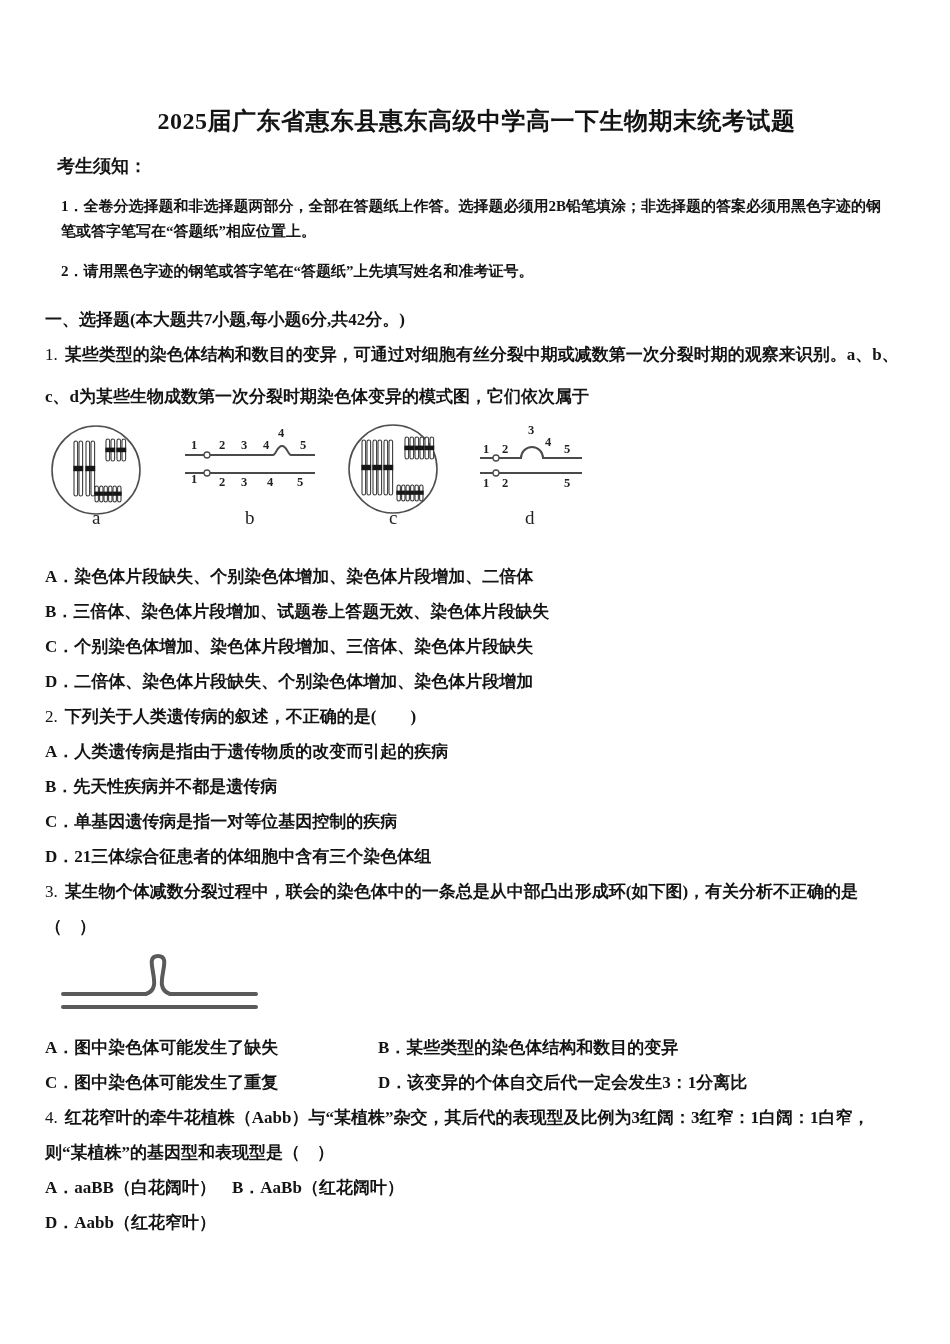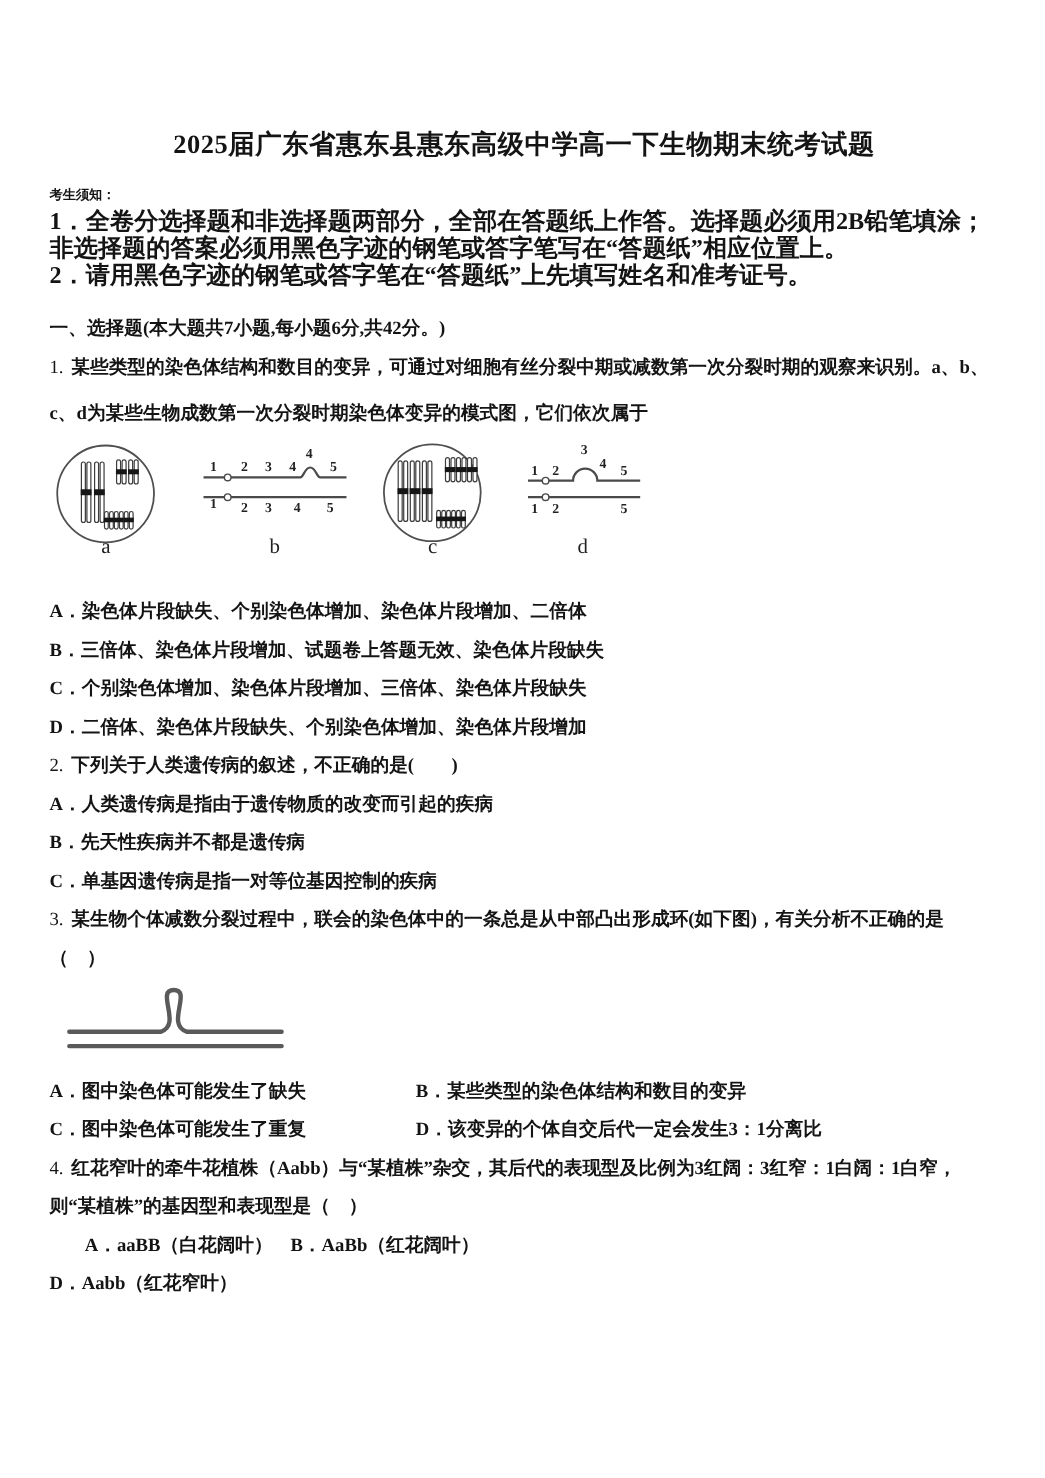--- a/index.html
+++ b/index.html
@@ -6,45 +6,45 @@
   body{
     width:950px;height:1344px;overflow:hidden;
     color:#141414;
     font-family:"Liberation Serif","DejaVu Serif",serif;
     font-weight:700;
     -webkit-font-smoothing:antialiased;
   }
   .page{padding:104px 42px 0 45px;}
   .title{
     font-size:24px;font-weight:700;text-align:center;
-    line-height:34px;margin:11px 0 16px 0;letter-spacing:0.5px;
+    line-height:34px;margin:0 0 16px 0;letter-spacing:0.5px;
   }
   .line{font-size:17px;line-height:35px;margin:0;}
-  .notice-heading{font-size:12px;line-height:24px;margin:0;}
-  .notice{font-size:22px;line-height:24.5px;margin:0;}
+  .notice-heading{font-size:18px;line-height:24px;margin:12px;}
+  .notice{font-size:15px;line-height:24.5px;margin:16px;}
   .section-heading{font-size:17px;line-height:24px;margin:24px 0 2px 0;font-family:Liberation Serif, serif;}
   .stem-wide{line-height:42px;}
   .qnum{font-weight:400;margin-right:7px;}
   .fig-row{display:flex;align-items:flex-start;margin:4px 0 32px 2px;}
   .fig-cell{flex:0 0 auto;}
   .fig-a{margin-right:30px;}
   .fig-b{margin-right:22px;}
   .fig-c{margin-right:30px;}
   .cm{fill:#ffffff;stroke:#3c3c3c;stroke-width:1.1;}
   .band{fill:#161616;stroke:none;}
   .kline{stroke:#4a4a4a;stroke-width:2;fill:none;}
   .cent{fill:#ffffff;stroke:#4a4a4a;stroke-width:1.3;}
   .seg{font-family:"Liberation Serif",serif;font-size:12.5px;font-weight:700;fill:#222;}
   .figlabel{font-family:"Liberation Serif",serif;font-size:19px;font-weight:400;fill:#222;}
   .circ{fill:none;stroke:#4f4f4f;stroke-width:1.6;}
   .loopline{stroke:#5a5a5a;stroke-width:4;fill:none;stroke-linecap:round;stroke-linejoin:round;}
   .fig-q3{margin:6px 0 8px 6px;display:block;}
   .row{display:flex;}
   .q3row .cellA{width:333px;flex:0 0 auto;}
-  .q4row .cellA{width:187px;flex:0 0 auto;margin-left:32px;}
+  .q4row .cellA{width:187px;flex:0 0 auto;}
 </style>
 </head>
 <body>
 
 <div class="page">
 
   <h1 class="title">2025届广东省惠东县惠东高级中学高一下生物期末统考试题</h1>
 
   <p class="notice-heading">考生须知：</p>
   <p class="notice">1．全卷分选择题和非选择题两部分，全部在答题纸上作答。选择题必须用2B铅笔填涂；非选择题的答案必须用黑色字迹的钢笔或答字笔写在“答题纸”相应位置上。</p>
@@ -152,20 +152,21 @@
 
   <p class="line">A．染色体片段缺失、个别染色体增加、染色体片段增加、二倍体</p>
   <p class="line">B．三倍体、染色体片段增加、试题卷上答题无效、染色体片段缺失</p>
   <p class="line">C．个别染色体增加、染色体片段增加、三倍体、染色体片段缺失</p>
   <p class="line">D．二倍体、染色体片段缺失、个别染色体增加、染色体片段增加</p>
 
   <p class="line"><span class="qnum">2.</span><span>下列关于人类遗传病的叙述，不正确的是(　　)</span></p>
   <p class="line">A．人类遗传病是指由于遗传物质的改变而引起的疾病</p>
   <p class="line">B．先天性疾病并不都是遗传病</p>
   <p class="line">C．单基因遗传病是指一对等位基因控制的疾病</p>
+  <p class="line">D．21三体综合征患者的体细胞中含有三个染色体组</p>
 
   <p class="line"><span class="qnum">3.</span><span>某生物个体减数分裂过程中，联会的染色体中的一条总是从中部凸出形成环(如下图)，有关分析不正确的是（　）</span></p>
 
   <svg class="fig-q3" width="220" height="72" viewBox="0 0 220 72">
     <path class="loopline" d="M12,44 H95 C115,38 90,6 107,6 C124,6 99,38 119,44 H205"></path>
     <line class="loopline" x1="12" y1="57" x2="205" y2="57"></line>
   </svg>
 
   <div class="line row q3row">
     <span class="cellA">A．图中染色体可能发生了缺失</span>

